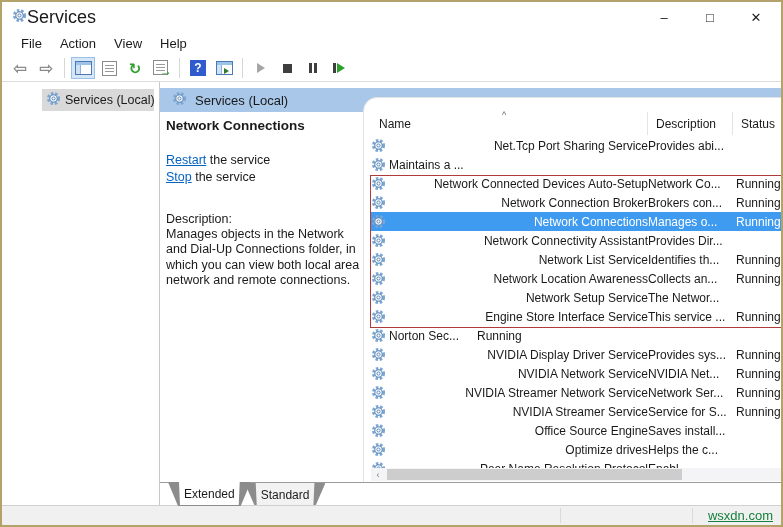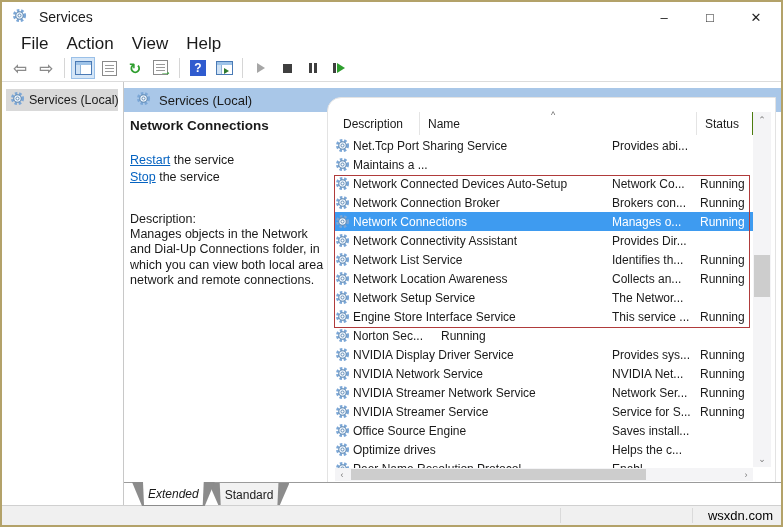--- a/index.html
+++ b/index.html
@@ -2,28 +2,28 @@
 <html><head>
 <meta charset="utf-8">
 <style>
   * { box-sizing: border-box; margin: 0; padding: 0; }
   html,body { width:783px; height:527px; }
   body { font-family: "Liberation Sans", "DejaVu Sans", sans-serif; font-size:12px; color:#1a1a1a; }
   .window { width:783px; height:527px; border:2px solid #b3a269; background:#fff; position:relative; display:flex; flex-direction:column; overflow:hidden; }
 
   
   .titlebar { height:30px; display:flex; align-items:center; padding-left:10px; background:#fff; flex:0 0 auto; }
-  .titlebar .app-title { font-size:14px; margin-left:12px; }
+  .titlebar .app-title { font-size:18px; margin-left:0; }
   .win-controls { margin-left:auto; display:flex; align-items:center; height:100%; }
   .win-btn { width:46px; height:100%; display:flex; align-items:center; justify-content:center; font-size:13px; color:#222; cursor:default; }
   .win-btn.close { margin-right:2px; }
 
   
   .menubar { height:23px; display:flex; align-items:center; padding-left:10px; flex:0 0 auto; }
-  .menu-item { padding:2px 9px; font-size:17px; }
+  .menu-item { padding:2px 9px; font-size:13px; }
 
   
   .toolbar { height:27px; display:flex; align-items:center; padding-left:6px; border-bottom:1px solid #dcdcdc; flex:0 0 auto; gap:2px; }
   .tb-btn { width:24px; height:22px; display:flex; align-items:center; justify-content:center; border:1px solid transparent; }
   .tb-btn.active { background:#d5e6f7; border:1px solid #9ac0e8; }
   .tb-sep { width:1px; height:20px; background:#d6d6d6; margin:0 4px; }
   .arrow-glyph { font-size:17px; color:#8b8b8b; font-weight:bold; line-height:1; }
   .mini-win { width:17px; height:14px; border:1px solid #4a7ab5; background:#fff; position:relative; }
   .mini-win .bar { position:absolute; top:0; left:0; right:0; height:3px; background:#9ec3e8; }
   .mini-win .pane { position:absolute; top:3px; left:0; bottom:0; width:5px; background:#cfe2f5; border-right:1px solid #8fb4d9; }
@@ -39,21 +39,21 @@
   .tri { width:0; height:0; border-top:5px solid transparent; border-bottom:5px solid transparent; }
   .tri.gray  { border-left:8px solid #a6a6a6; }
   .tri.green { border-left:8px solid #2e9e2e; }
   .sq-dark { width:9px; height:9px; background:#3f3f3f; }
   .pause-bars { display:flex; gap:2px; }
   .pause-bars b { width:3px; height:10px; background:#3f3f3f; }
   .restart-wrap { display:flex; align-items:center; gap:1px; }
   .restart-wrap .bar { width:3px; height:10px; background:#3f3f3f; }
 
   
-  .content { flex:1 1 auto; display:flex; min-height:0; }
+  .content { flex:1 1 auto; display:flex; min-height:0;padding-left:36px; }
   .sidebar { width:122px; border-right:1px solid #c8c8c8; background:#fff; padding-top:7px; flex:0 0 auto; }
   .side-item { display:flex; align-items:center; gap:4px; margin-left:4px; padding:2px 4px; width:112px; }
   .side-item.selected { background:#d9d9d9; }
   .side-item .lbl { font-size:12.5px; white-space:nowrap; }
   .main { flex:1 1 auto; position:relative; background:#fff; min-width:0; }
 
   
   .banner { position:absolute; top:6px; left:0; right:0; height:24px; background:#a9c7e8; display:flex; align-items:center; padding-left:12px; gap:8px; }
   .banner .lbl { font-size:13px; }
 
@@ -69,49 +69,49 @@
   .list-card { position:absolute; left:203px; top:15px; width:449px; height:386px; background:#fff; border:1px solid #e3e3e3; border-radius:14px 0 0 0; overflow:hidden; }
   .col-headers { position:absolute; top:14px; left:7px; width:418px; height:23px; display:flex; font-size:12px; }
   .col-h { display:flex; align-items:center; padding-left:8px; border-right:1px solid #e4e4e4; position:relative; }
   .col-h.name { width:277px; }
   .col-h.desc { width:85px; }
   .col-h.status { width:56px; border-right:1px solid #4d7c0f;text-align:right; }
   .sort-chevron { position:absolute; left:131px; top:-2px; font-size:9px; color:#666; }
   .rows { position:absolute; top:38px; left:7px; width:418px; height:334px; overflow:hidden; }
   .row { display:flex; align-items:center; height:19px; font-size:12px; white-space:nowrap; }
   .row .c-icon { width:18px; flex:0 0 auto; display:flex; align-items:center; }
-  .row .c-name { width:259px; flex:0 0 auto; overflow:hidden; }
+  .row .c-name { width:259px; flex:0 0 auto; overflow:hidden;text-align:right; }
   .row .c-desc { width:88px; flex:0 0 auto; overflow:hidden; }
   .row .c-status { flex:1 1 auto; overflow:hidden; }
   .row.selected { background:#3e9bf0; color:#fff; }
   .red-box { position:absolute; left:6px; top:77px; width:416px; height:153px; border:1.5px solid #b03b3b; pointer-events:none; }
 
   
   .vscroll { position:absolute; top:14px; right:4px; width:18px; bottom:15px; background:#f4f4f6; }
   .vscroll .s-arrow { position:absolute; left:0; width:18px; height:16px; display:flex; align-items:center; justify-content:center; color:#7a7a7a; font-size:9px; }
   .vscroll .up { top:0; } .vscroll .down { bottom:0; }
   .vscroll .thumb { position:absolute; left:1px; width:16px; top:143px; height:42px; background:#cdcdcd; }
   .hscroll { position:absolute; left:7px; bottom:1px; width:418px; height:13px; background:#f4f4f6; }
   .hscroll .s-arrow { position:absolute; top:0; width:14px; height:13px; display:flex; align-items:center; justify-content:center; color:#7a7a7a; font-size:9px; }
   .hscroll .left { left:0; } .hscroll .right { right:0; }
   .hscroll .thumb { position:absolute; top:1px; left:16px; width:295px; height:11px; background:#cdcdcd; }
 
   
   .tabs-row { position:absolute; left:0; right:0; bottom:0; height:23px; border-top:1px solid #9b9b9b; background:#fff; display:flex; padding-left:8px; }
   .tab { position:relative; height:23px; padding:0 16px; margin-right:-6px; clip-path:polygon(0 0, 100% 0, calc(100% - 10px) 100%, 10px 100%); background:#8c8c8c; display:flex; align-items:center; justify-content:center; }
   .tab .tab-inner { position:absolute; inset:0 1px 1px 1px; clip-path:polygon(10px 0, calc(100% - 10px) 0, calc(100% - 11px) 100%, 11px 100%); background:#f2f2f2; }
-  .tab.active { margin-top:-1px; height:24px; z-index:2;font-style:italic; }
+  .tab.active { margin-top:-1px; height:24px; z-index:2; }
   .tab.active .tab-inner { background:#fff; }
   .tab .tab-label { position:relative; z-index:1; font-size:12px; }
 
   
   .statusbar { height:20px; flex:0 0 auto; background:#f0f0f0; border-top:1px solid #d0d0d0; position:relative; display:flex; align-items:center; }
   .statusbar .seg-div { position:absolute; top:2px; bottom:2px; width:1px; background:#dadada; }
   .statusbar .seg-div.d1 { left:558px; } .statusbar .seg-div.d2 { left:690px; }
-  .watermark { position:absolute; right:8px; top:2px; color:#000000; font-size:13px; }
+  .watermark { position:absolute; right:8px; top:2px; color:#15803d; font-size:13px;text-decoration:underline; }
 
   .gear { flex:0 0 auto; }
 </style>
 </head>
 <body>
 
 <div class="window">
 
   <div class="titlebar">
     <span class="gear-slot">
@@ -237,27 +237,27 @@
         </div>
         <div class="action-line">
           <a href="#">Stop</a><span> the service</span>
         </div>
         <div class="d-desc-label">Description:</div>
         <div class="d-desc">Manages objects in the Network and Dial-Up Connections folder, in which you can view both local area network and remote connections.</div>
       </div>
 
       <div class="list-card">
         <div class="col-headers">
-          <div class="col-h desc">
-              <span>Description</span>
-            </div>
           <div class="col-h name">
             <span>Name</span>
             <span class="sort-chevron">^</span>
           </div>
+          <div class="col-h desc">
+              <span>Description</span>
+            </div>
           <div class="col-h status">
               <span>Status</span>
             </div>
         </div>
 
         <div class="rows">
   <div class="row">
     <span class="c-icon">
   <svg class="gear" width="15" height="15" viewBox="0 0 16 16">
     <circle cx="8" cy="8" r="5.5" fill="none" stroke="#7ba7d7" stroke-width="3" stroke-dasharray="2.6 1.9"></circle>

